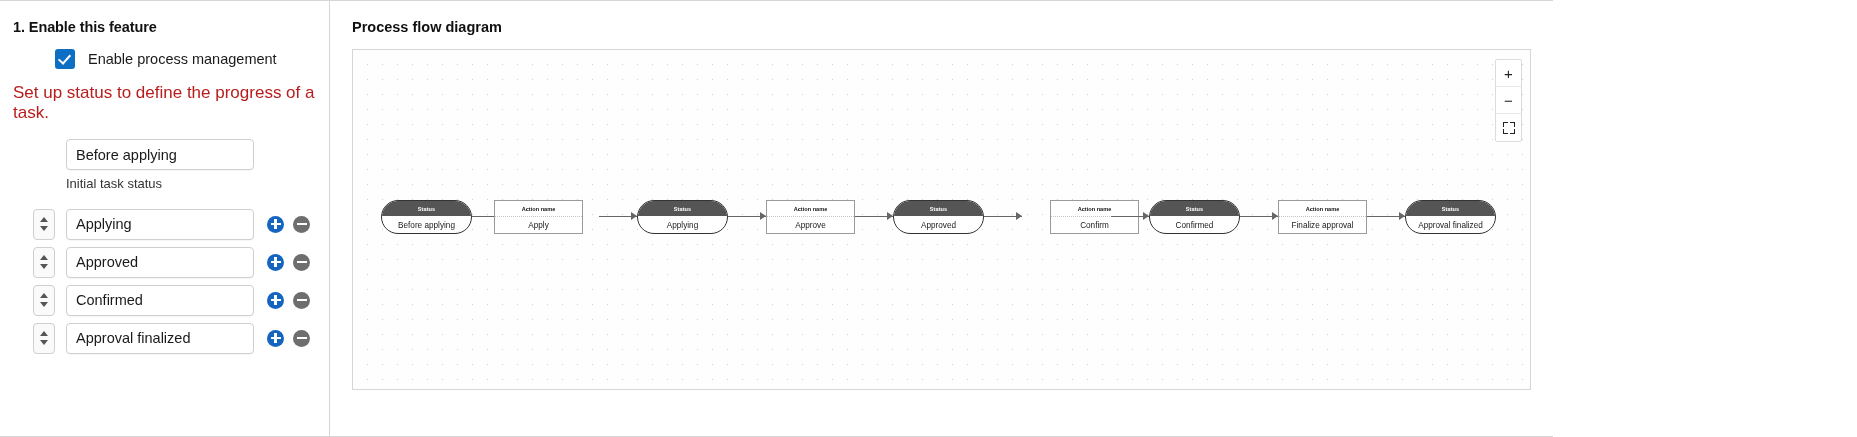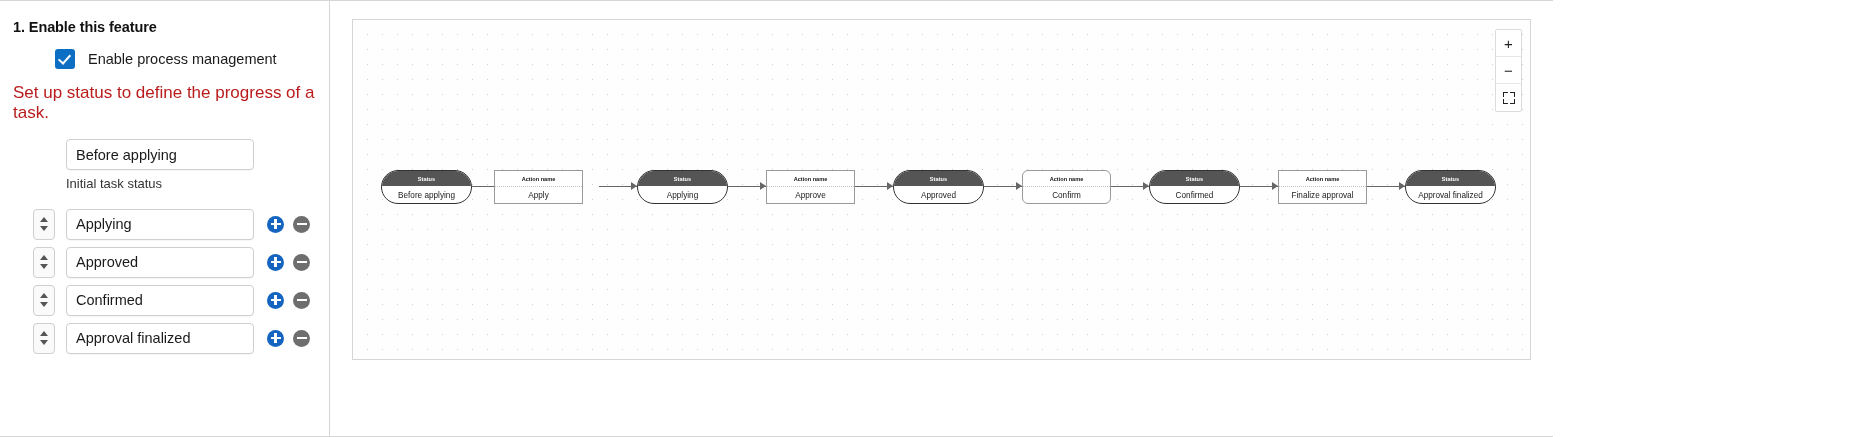--- a/index.html
+++ b/index.html
@@ -209,20 +209,21 @@
             <span class="tri-down"></span>
           </div>
           <input class="txt-input" type="text" value="Approval finalized" style="">
           <div class="circ-btn add"></div>
           <div class="circ-btn rem"></div>
         </div>
       </div>
   </div>
 
   <div class="right-panel">
+    <div class="panel-head">Process flow diagram</div>
 
     <div class="canvas">
       <div class="flow" id="flow">
           <div class="node status-node" style="left: 28px;">
             <div class="hdr">Status</div>
             <div class="body">Before applying</div>
           </div>
           <div class="edge" style="left: 119px; width: 38px;"></div>
           <div class="arrow-head" style="left: 151px;"></div>
           <div class="node action-node" style="left: 141px;">
@@ -242,21 +243,21 @@
             <div class="body">Approve</div>
           </div>
           <div class="edge" style="left: 502px; width: 38px;"></div>
           <div class="arrow-head" style="left: 534px;"></div>
           <div class="node status-node" style="left: 540px;">
             <div class="hdr">Status</div>
             <div class="body">Approved</div>
           </div>
           <div class="edge" style="left: 631px; width: 38px;"></div>
           <div class="arrow-head" style="left: 663px;"></div>
-          <div class="node action-node" style="left: 669px; border-radius: 6px;">
+          <div class="node action-node" style="left: 697px;">
             <div class="hdr">Action name</div>
             <div class="body">Confirm</div>
           </div>
           <div class="edge" style="left: 758px; width: 38px;"></div>
           <div class="arrow-head" style="left: 790px;"></div>
           <div class="node status-node" style="left: 796px;">
             <div class="hdr">Status</div>
             <div class="body">Confirmed</div>
           </div>
           <div class="edge" style="left: 887px; width: 38px;"></div>

